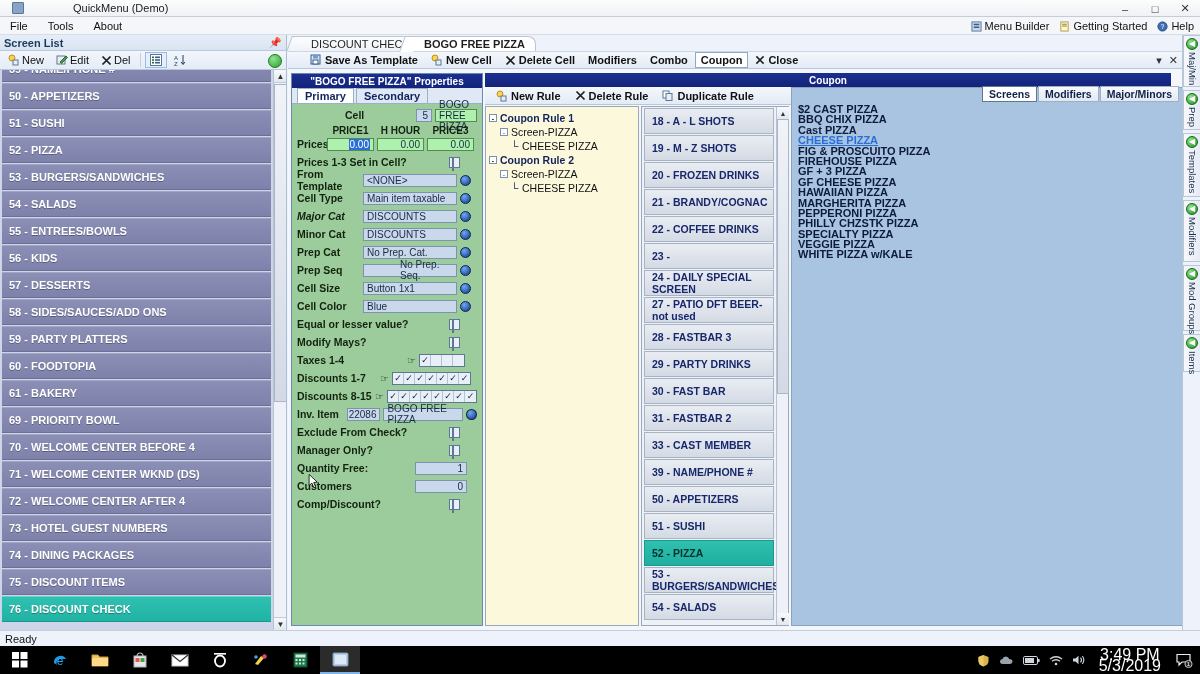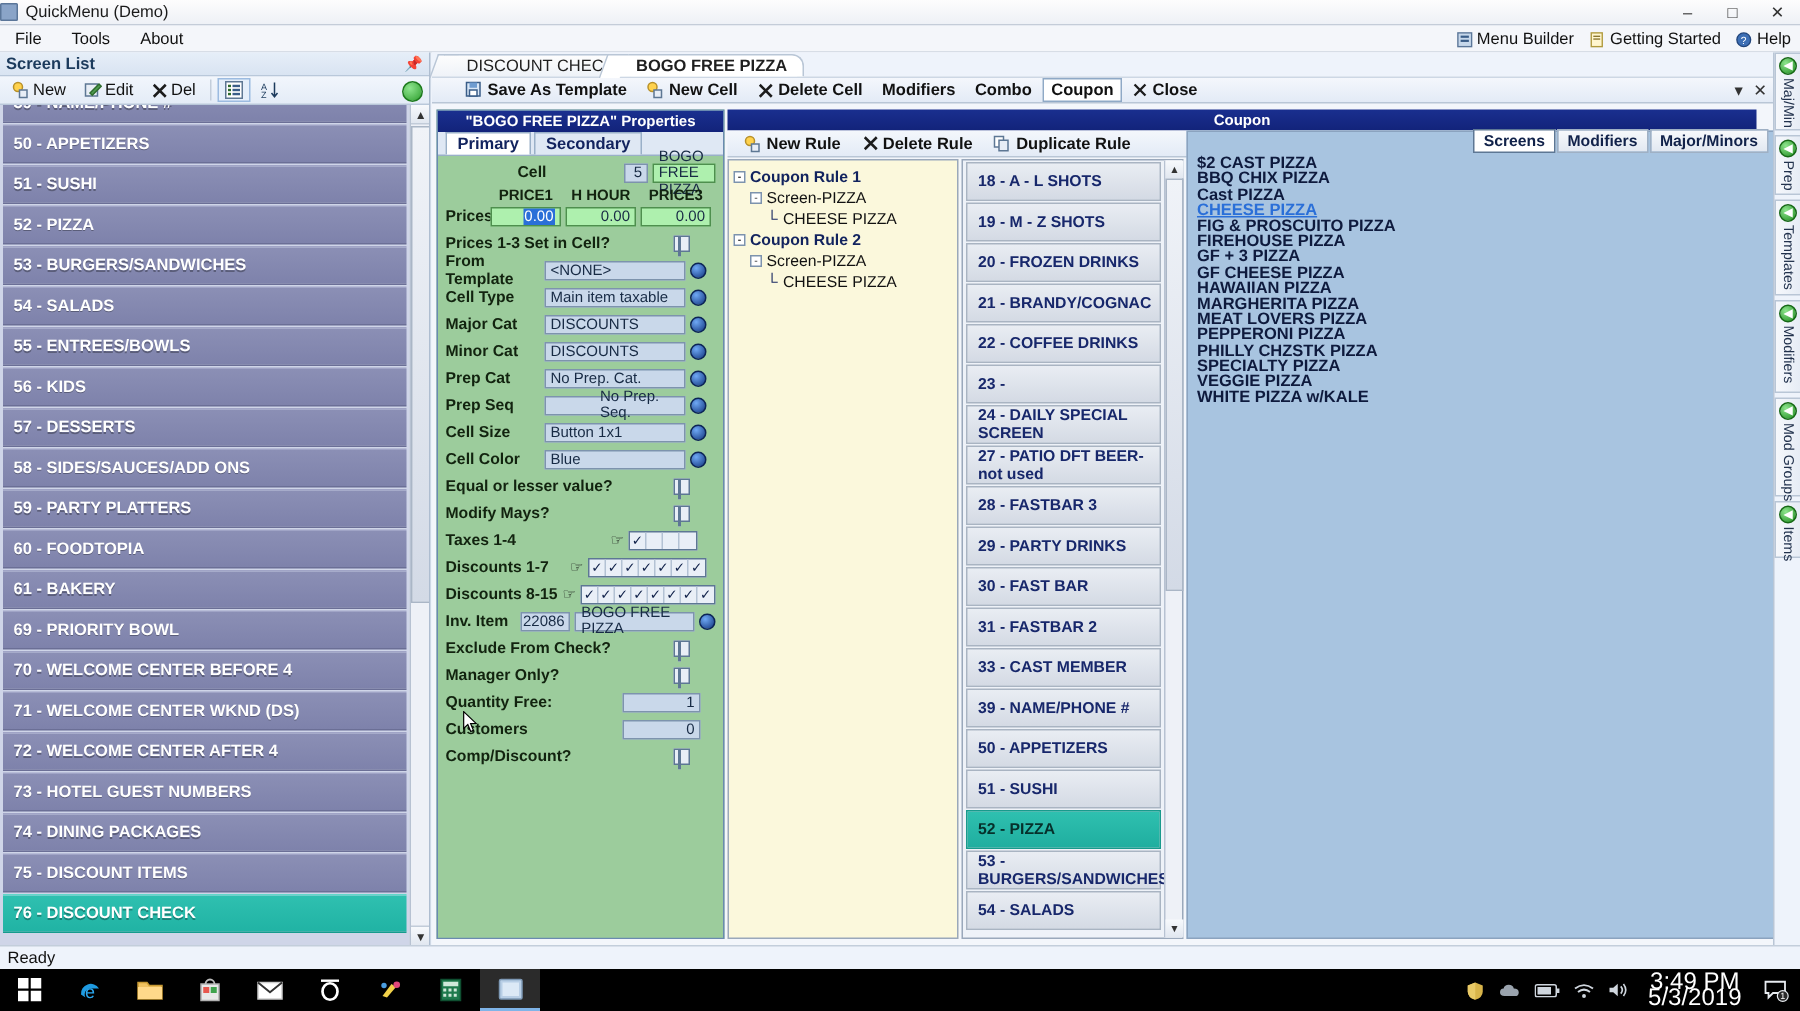--- a/index.html
+++ b/index.html
@@ -10,21 +10,21 @@
     font-size:11px; background:#d4d0c8;
     -webkit-font-smoothing:none;
   }
   .app { position:absolute; inset:0; background:#eef3fb; }
 
   
   .titlebar {
     position:absolute; left:0; top:0; width:1200px; height:17px;
     background:linear-gradient(#fdfdfd,#eef1f6);
     border-bottom:1px solid #c4ccd8;
-    display:flex; align-items:center; padding-left:0;
+    display:flex; align-items:center; padding-left:12px;gap:44px;
   }
   .tb-icon { width:12px; height:12px; background:#8aa4c8; border:1px solid #5b7699; margin-right:5px; border-radius:1px;}
   .tb-title { font-size:11px; color:#1a1a1a; }
   .winbtns { position:absolute; right:0; top:0; height:17px; display:flex; }
   .winbtn { width:30px; height:17px; display:flex; align-items:center; justify-content:center;
             font-size:11px; color:#333; }
 
   
   .menubar {
     position:absolute; left:0; top:17px; width:1200px; height:18px;
@@ -435,21 +435,21 @@
               <span class="plabel" style="width: 66px;">From Template</span>
               <span class="pinput" style="width: 94px;">&lt;NONE&gt;</span>
               <span class="porb"></span>
             </div>
             <div class="prow">
               <span class="plabel" style="width: 66px;">Cell Type</span>
               <span class="pinput" style="width: 94px;">Main item taxable</span>
               <span class="porb"></span>
             </div>
             <div class="prow">
-              <span class="plabel" style="width: 66px;">Major Cat</span>
+              <span class="plabel" style="width: 66px; font-style: italic;">Major Cat</span>
               <span class="pinput" style="width: 94px;">DISCOUNTS</span>
               <span class="porb"></span>
             </div>
             <div class="prow">
               <span class="plabel" style="width: 66px;">Minor Cat</span>
               <span class="pinput" style="width: 94px;">DISCOUNTS</span>
               <span class="porb"></span>
             </div>
             <div class="prow">
               <span class="plabel" style="width: 66px;">Prep Cat</span>
@@ -680,21 +680,20 @@
             <div class="ritem">$2 CAST PIZZA</div>
             <div class="ritem">BBQ CHIX PIZZA</div>
             <div class="ritem">Cast PIZZA</div>
             <div class="ritem sel">CHEESE PIZZA</div>
             <div class="ritem">FIG &amp; PROSCUITO PIZZA</div>
             <div class="ritem">FIREHOUSE PIZZA</div>
             <div class="ritem">GF + 3 PIZZA</div>
             <div class="ritem">GF CHEESE PIZZA</div>
             <div class="ritem">HAWAIIAN PIZZA</div>
             <div class="ritem">MARGHERITA PIZZA</div>
-            <div class="ritem">MEAT LOVERS PIZZA</div>
             <div class="ritem">PEPPERONI PIZZA</div>
             <div class="ritem">PHILLY CHZSTK PIZZA</div>
             <div class="ritem">SPECIALTY PIZZA</div>
             <div class="ritem">VEGGIE PIZZA</div>
             <div class="ritem">WHITE PIZZA w/KALE</div>
           </div>
       </div>
     </div>
   </div>
 

